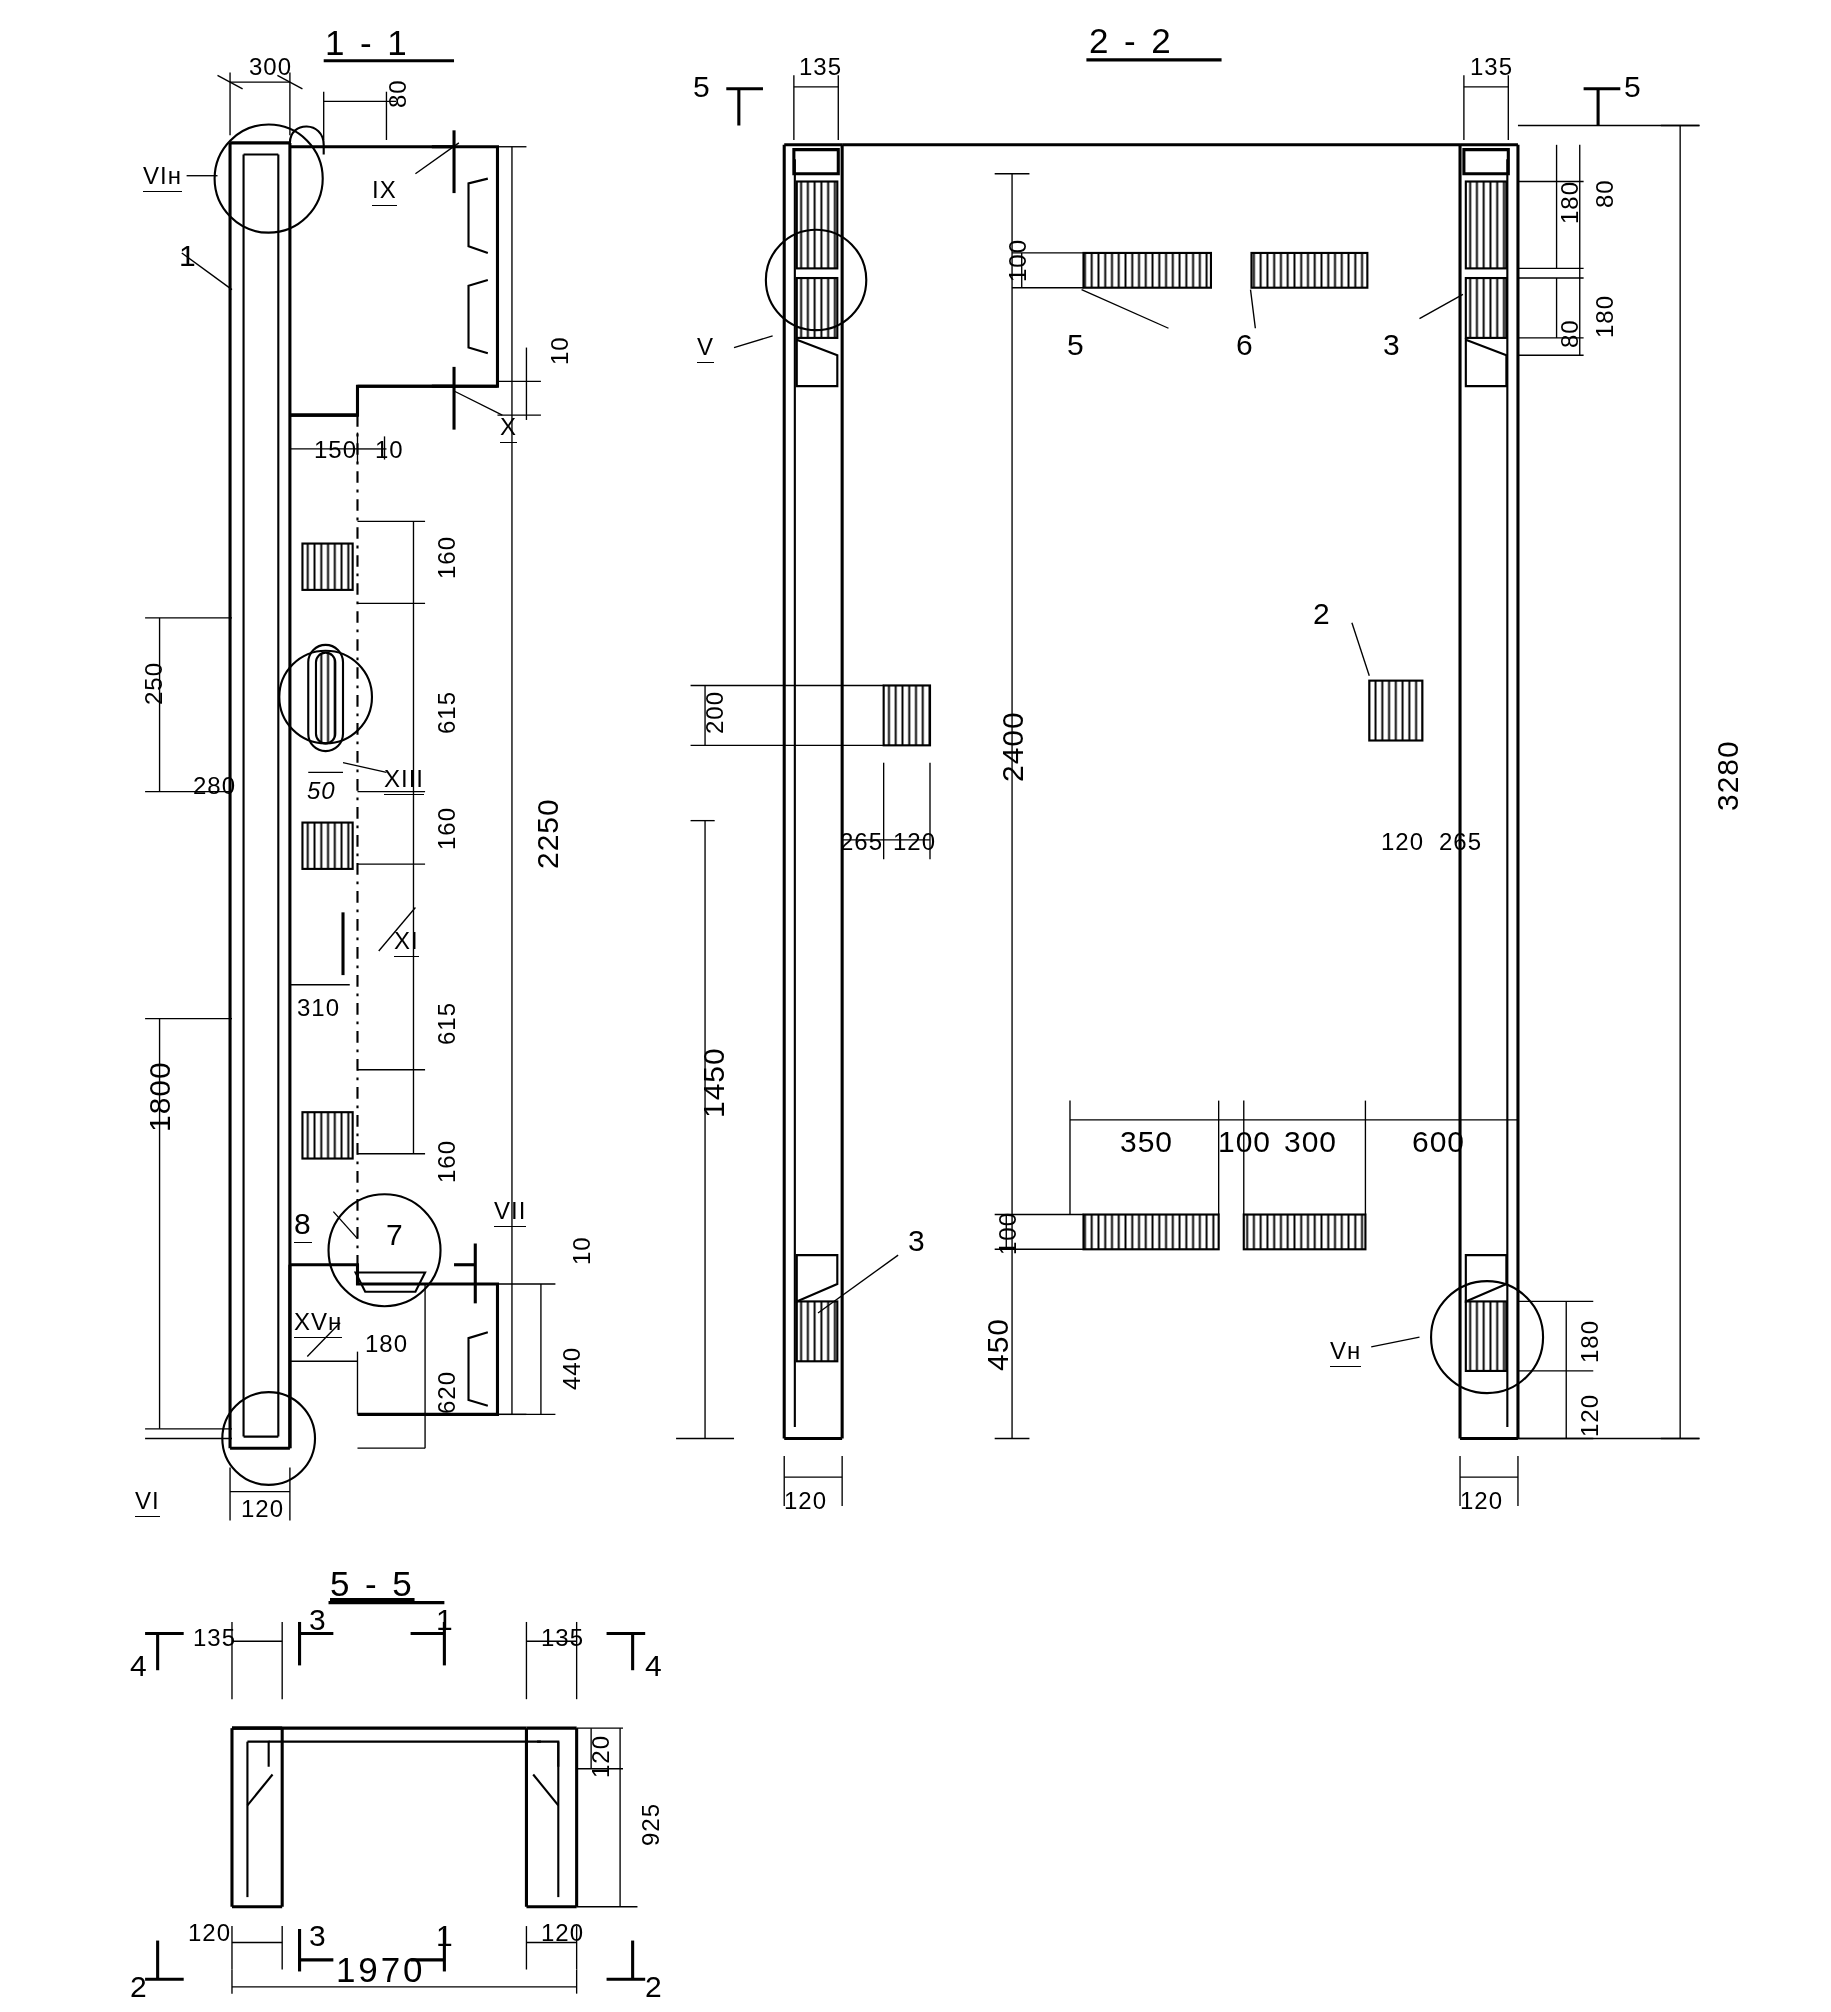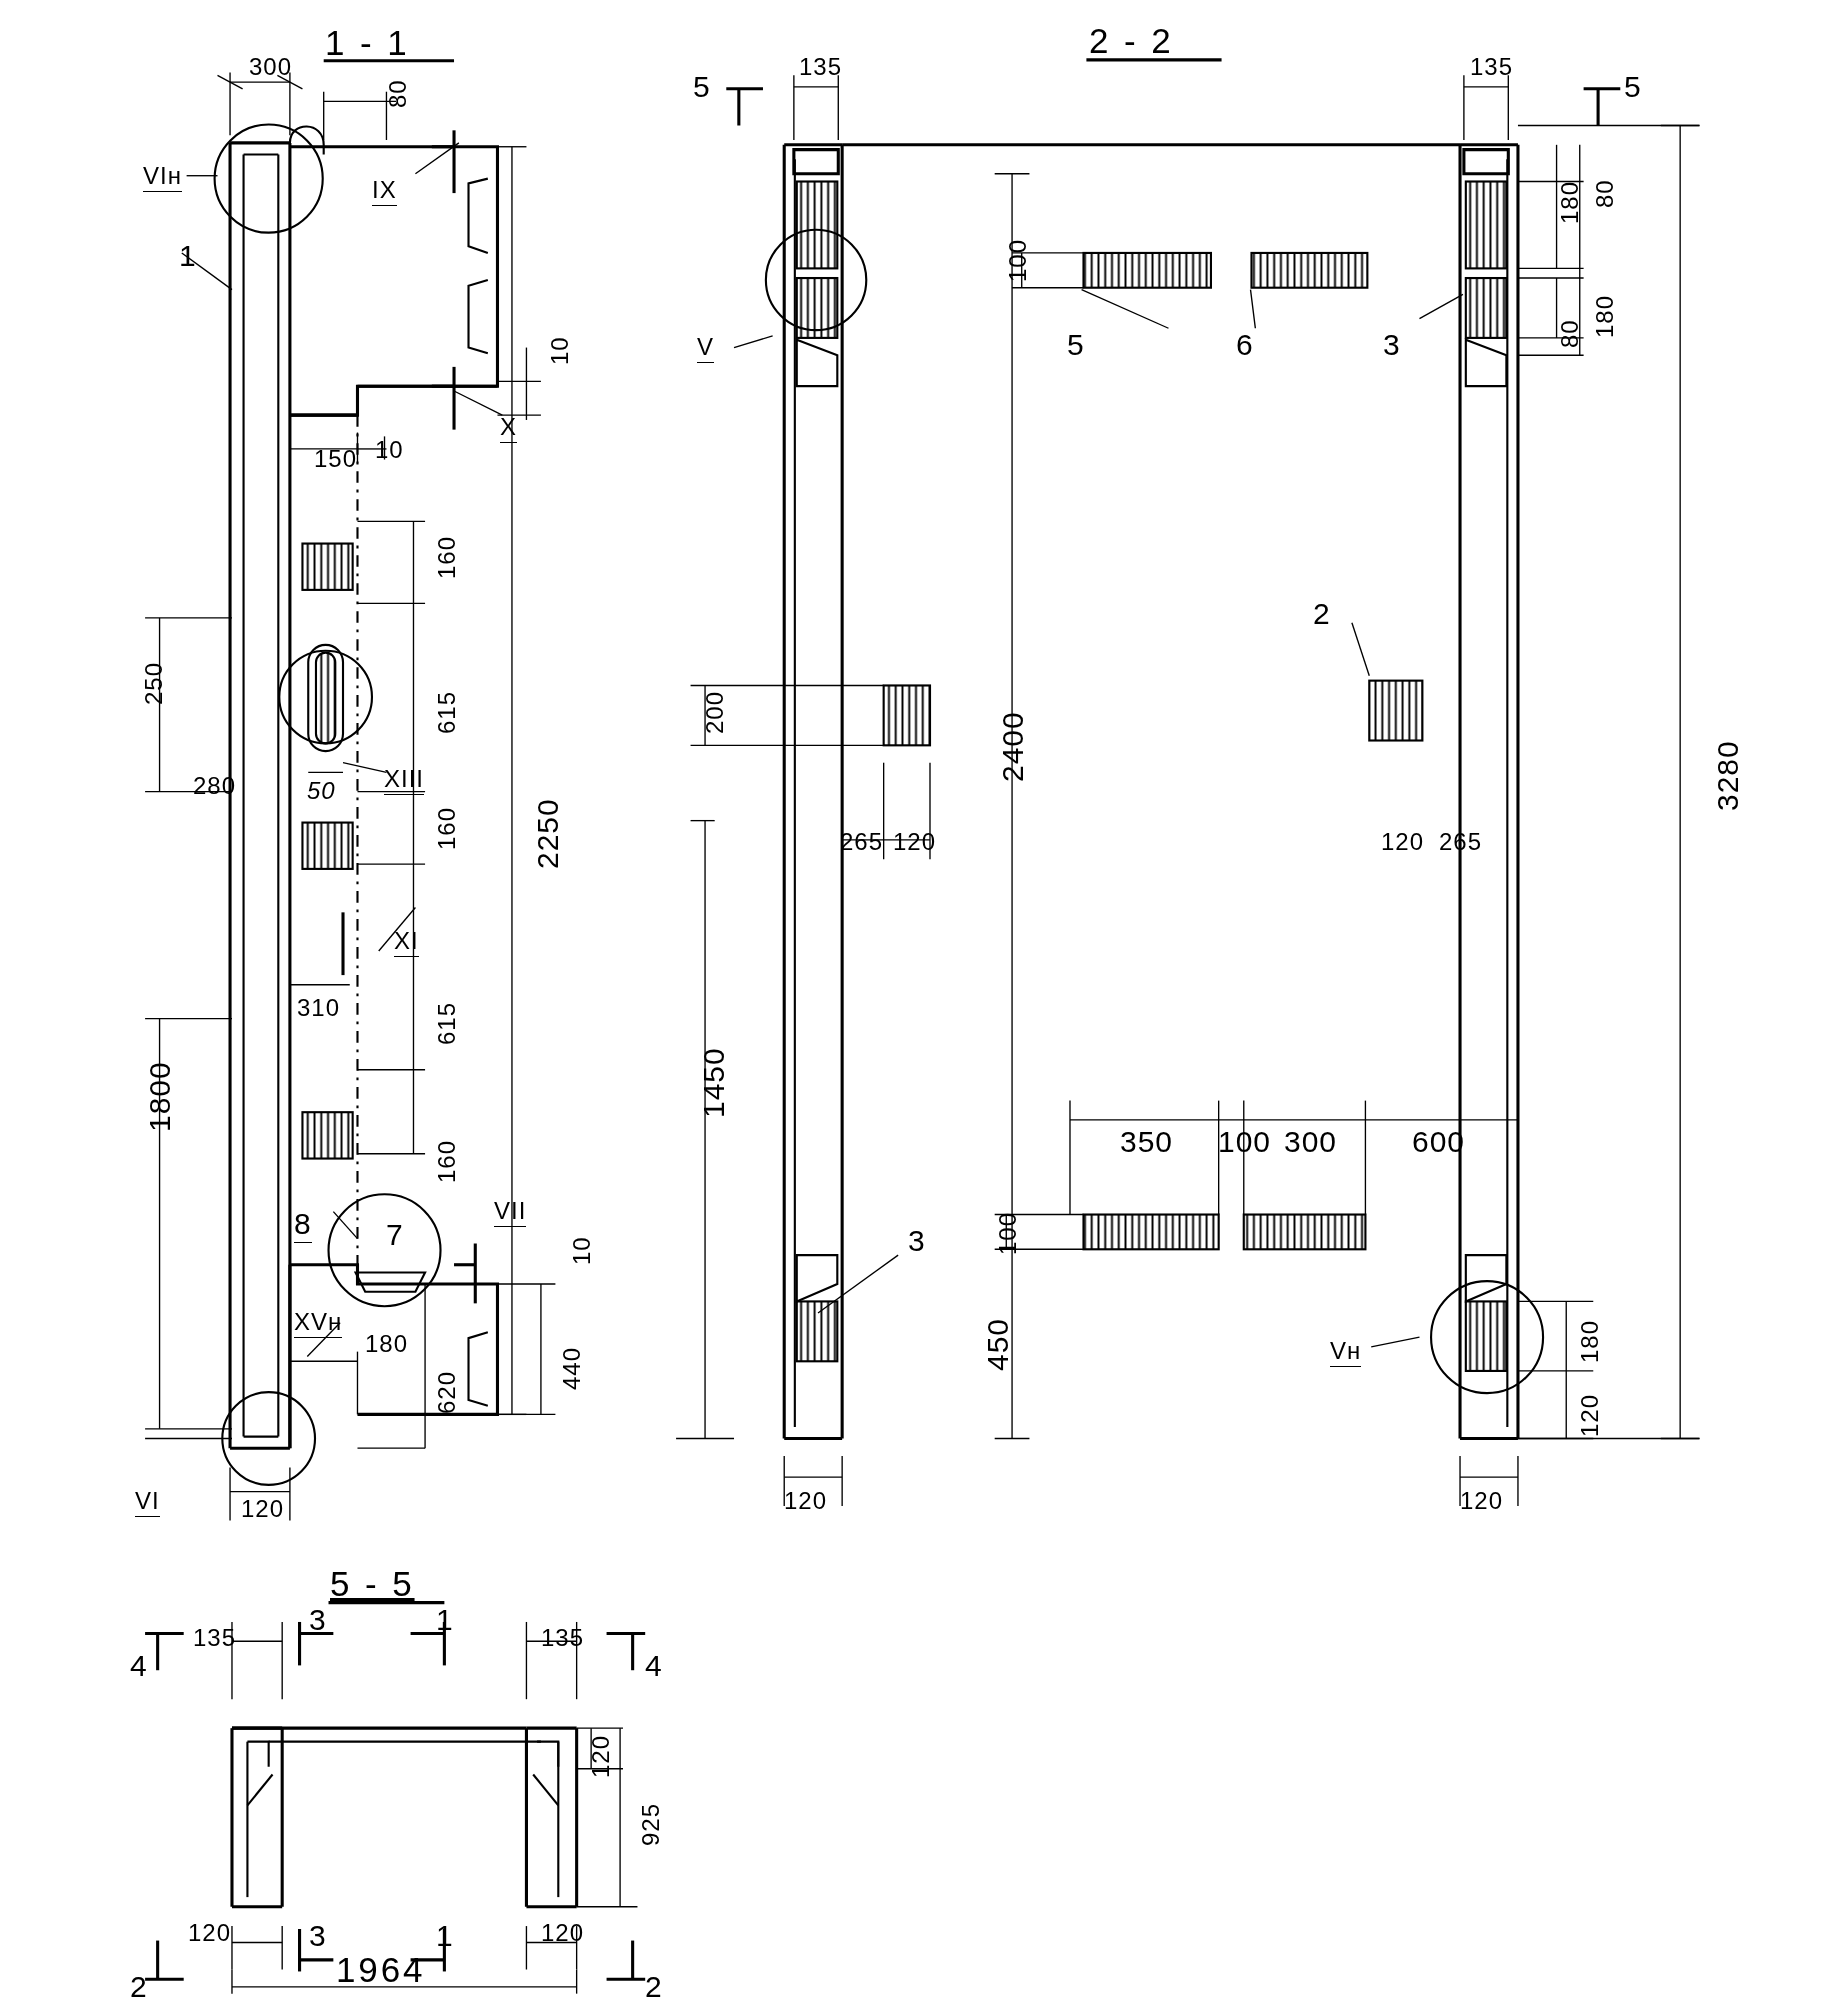--- a/index.html
+++ b/index.html
@@ -332,21 +332,21 @@
 </svg>
 
 <div class="lbl ttl" style="left:325px;top:23px;">1 - 1</div>
 <div class="lbl" style="left:249px;top:53px;">300</div>
 <div class="lbl vert" style="left:384px;top:108px;transform:rotate(-90deg);">80</div>
 <div class="lbl ul" style="left:143px;top:162px;">VIн</div>
 <div class="lbl big" style="left:179px;top:239px;">1</div>
 <div class="lbl ul" style="left:372px;top:176px;">IX</div>
 <div class="lbl vert" style="left:546px;top:365px;transform:rotate(-90deg);">10</div>
 <div class="lbl ul" style="left:500px;top:413px;">X</div>
-<div class="lbl" style="left:314px;top:445px;">150</div>
+<div class="lbl" style="left:314px;top:436px;">150</div>
 <div class="lbl" style="left:375px;top:436px;">10</div>
 <div class="lbl vert" style="left:433px;top:579px;transform:rotate(-90deg);">160</div>
 <div class="lbl vert" style="left:433px;top:734px;transform:rotate(-90deg);">615</div>
 <div class="lbl vert" style="left:140px;top:705px;transform:rotate(-90deg);">250</div>
 <div class="lbl" style="left:193px;top:772px;">280</div>
 <div class="lbl" style="left:307px;top:777px;font-style:italic;">50</div>
 <div class="lbl ul" style="left:384px;top:765px;">XIII</div>
 <div class="lbl vert big" style="left:531px;top:869px;transform:rotate(-90deg);">2250</div>
 <div class="lbl vert" style="left:433px;top:850px;transform:rotate(-90deg);">160</div>
 <div class="lbl ul" style="left:394px;top:927px;">XI</div>
@@ -407,18 +407,18 @@
 <div class="lbl big" style="left:309px;top:1603px;">3</div>
 <div class="lbl big" style="left:436px;top:1603px;">1</div>
 <div class="lbl" style="left:541px;top:1624px;">135</div>
 <div class="lbl big" style="left:645px;top:1649px;">4</div>
 <div class="lbl vert" style="left:587px;top:1778px;transform:rotate(-90deg);">120</div>
 <div class="lbl vert" style="left:637px;top:1846px;transform:rotate(-90deg);">925</div>
 <div class="lbl" style="left:188px;top:1919px;">120</div>
 <div class="lbl big" style="left:309px;top:1919px;">3</div>
 <div class="lbl big" style="left:436px;top:1919px;">1</div>
 <div class="lbl" style="left:541px;top:1919px;">120</div>
-<div class="lbl ttl" style="left:336px;top:1950px;">1964</div>
+<div class="lbl ttl" style="left:336px;top:1950px;">1970</div>
 <div class="lbl big" style="left:130px;top:1970px;">2</div>
 <div class="lbl big" style="left:645px;top:1970px;">2</div>
 
 </div>
 
 
 </body></html>

